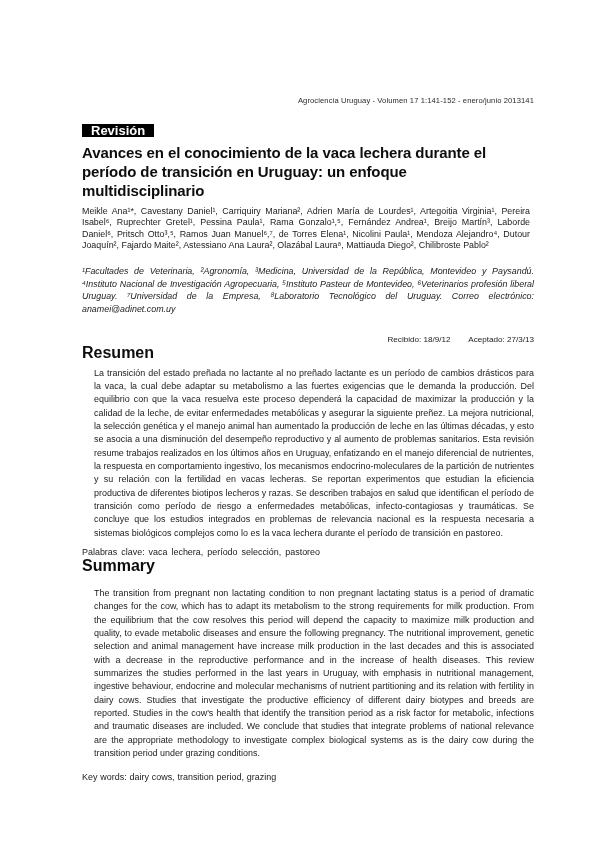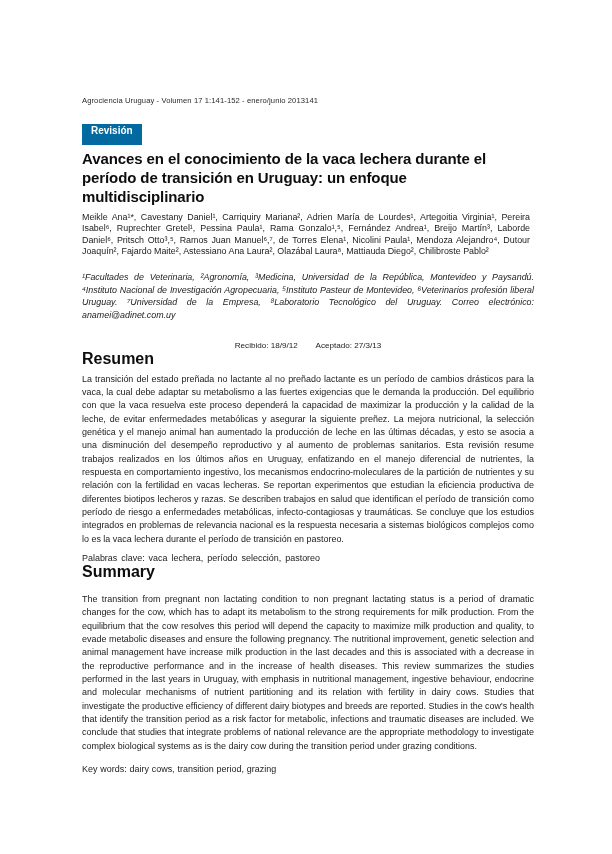--- a/index.html
+++ b/index.html
@@ -3,45 +3,45 @@
 <meta charset="utf-8">
 <style>
   html, body { margin: 0; padding: 0; background: #e8e8e8; }
   .page {
     width: 612px; height: 854px; background: #ffffff; position: relative;
     font-family: "Liberation Sans", sans-serif; color: #161616;
     margin: 0 auto; overflow: hidden; box-sizing: border-box;
   }
   .content { position: absolute; left: 82px; top: 96px; width: 452px; }
   .runhead {
-    display: flex; justify-content: flex-start; align-items: baseline;
+    display: flex; justify-content: flex-end; align-items: baseline;
     font-size: 7.6px; color: #2a2a2a; letter-spacing: 0.1px;
   }
   .badge {
-    display: inline-block; background: #0369a1; color: #ffffff;
-    font-size: 10px; font-weight: bold; padding: 2px 9px 9px 9px;
+    display: inline-block; background: #000000; color: #ffffff;
+    font-size: 13px; font-weight: bold; padding: 2px 9px 1px 9px;
     margin-top: 19px; line-height: 10px;
   }
   h1.title {
     font-size: 15px; line-height: 19px; font-weight: bold; color: #0d0d0d;
     margin: 4px 12px 0 0; letter-spacing: -0.1px;
   }
   p.authors {
     font-size: 8.9px; line-height: 11.3px; margin: 6px 4px 0 0;
     text-align: justify; color: #1b1b1b;
   }
   p.affiliations {
     font-size: 8.9px; line-height: 12.6px; margin: 14px 0 0 0;
     font-style: italic; text-align: justify; color: #1b1b1b;
   }
-  p.dates { text-align: center; font-size: 8.1px; margin: 19px 0 0 0; color: #222; }
+  p.dates { text-align: right; font-size: 8.1px; margin: 19px 0 0 0; color: #222; }
   p.dates .recv { margin-right: 16px; }
   h2.sechead { font-size: 16px; font-weight: bold; margin: 0 0 0 0; color: #0d0d0d; }
   p.body {
-    font-size: 8.95px; line-height: 13.35px; margin: 5px 0 0 0;
+    font-size: 8.95px; line-height: 13.35px; margin: 5px 0 0 12px;
     text-align: justify; color: #1b1b1b;
   }
   p.kw { font-size: 8.95px; margin: 7px 0 0 0; color: #1b1b1b; word-spacing: 1.5px; }
   p.kw b { font-weight: normal; }
   .gap-summary { margin-top: 14px; }
   h1.title-en { margin-top: 7px; }
   p.body-en { margin-top: 12px; }
   p.kw-en { margin-top: 11px; word-spacing: 0.4px; }
 </style>
 </head>

